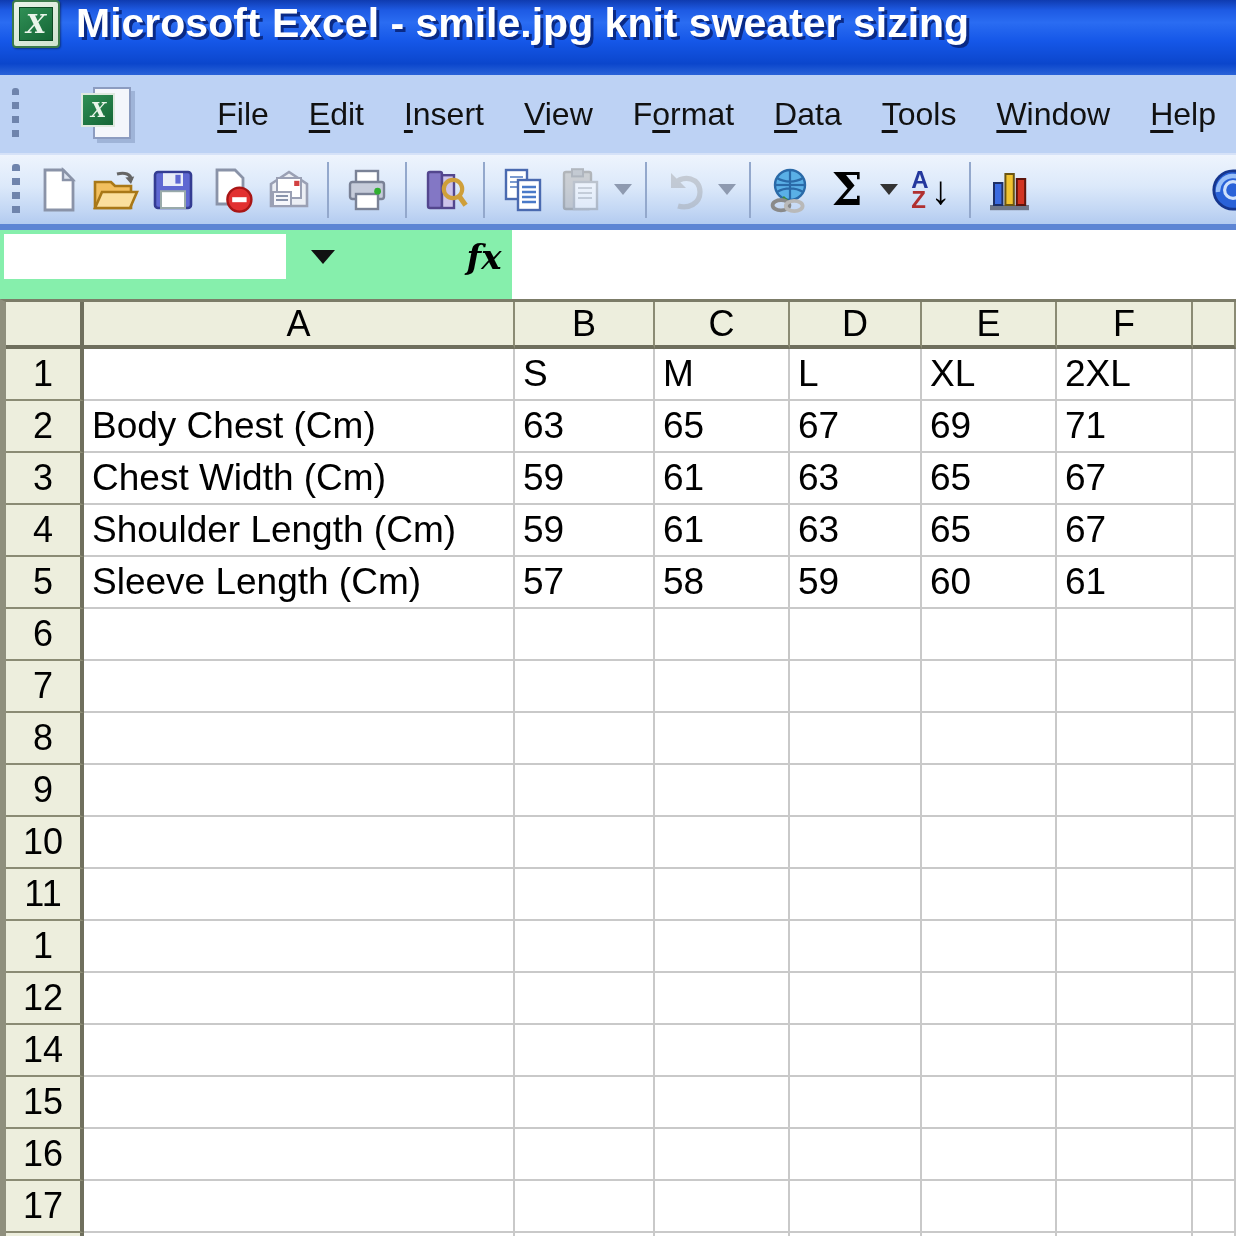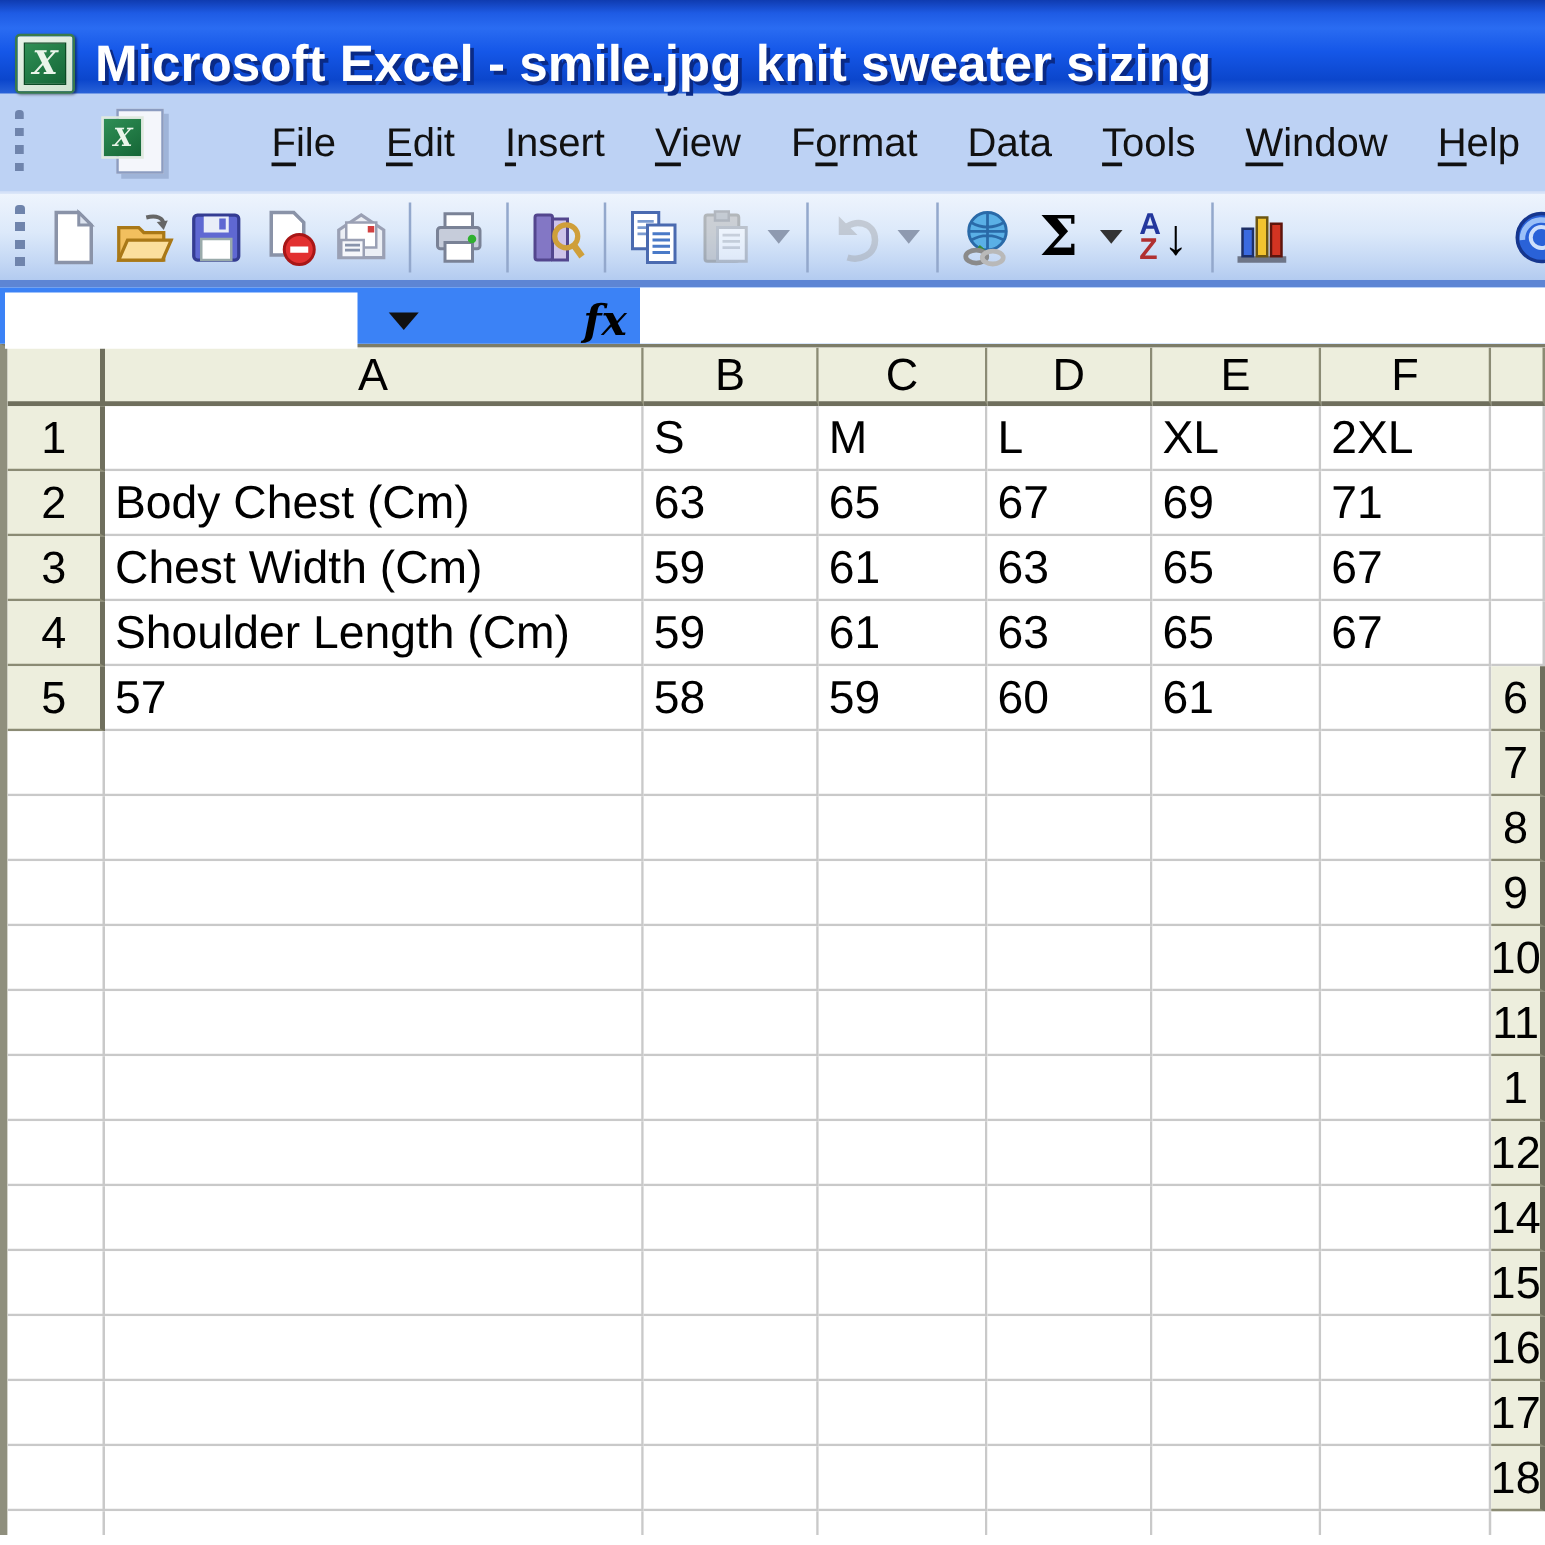--- a/index.html
+++ b/index.html
@@ -3,21 +3,21 @@
 <meta charset="utf-8">
 <style>
   * { margin:0; padding:0; box-sizing:border-box; }
   html,body { width:1236px; height:1236px; overflow:hidden; }
   body { font-family:"Liberation Sans", sans-serif; background:#fff; }
 
   .window { position:relative; width:1236px; height:1236px; overflow:hidden; }
 
   
   .titlebar {
-    height:75px; display:flex; align-items:flex-end; padding-left:12px;
+    height:75px; display:flex; align-items:flex-start; padding-left:12px;
     background:linear-gradient(180deg,#0f3bb0 0%,#1e5be4 14%,#2a6cf2 30%,#1557e8 55%,#0b46cc 85%,#2a63d8 100%);
   }
   .title-icon {
     width:48px; height:48px; margin-right:16px; border-radius:4px;
     background:linear-gradient(145deg,#e9f3e9 0%,#cfe3cf 100%);
     border:2px solid #3a7a4a; display:flex; align-items:center; justify-content:center;
     box-shadow:1px 1px 2px rgba(0,0,0,.4);
   }
   .xl-glyph { width:34px; height:34px; background:linear-gradient(145deg,#2f8f55,#156636);
     border:1px solid #0c4a24; display:flex; align-items:center; justify-content:center; }
@@ -64,21 +64,21 @@
   .tb-dd .tri { width:0; height:0; border-left:9px solid transparent; border-right:9px solid transparent;
     border-top:11px solid #333; }
   .tb-dd.dim .tri { border-top-color:#8e9ab0; }
   .sigma { font-size:44px; font-weight:bold; color:#000; font-family:"DejaVu Serif", serif; line-height:1; }
   .sortaz { display:flex; flex-direction:column; line-height:.8; font-weight:bold; font-size:24px; }
   .sortaz .a { color:#23379d; } .sortaz .z { color:#b03030; }
   .sort-arrow { font-size:40px; color:#000; margin-left:2px; line-height:1; }
   .clipped { margin-left:auto; margin-right:-26px; }
 
   
-  .formulabar { height:45px; background:#3b82f6; position:relative; }
+  .formulabar { height:69px; background:#86efac; position:relative; }
   .namebox { position:absolute; left:4px; top:4px; width:282px; height:45px; background:#fff; }
   .nb-arrow { position:absolute; left:300px; top:0; width:46px; height:53px;
     display:flex; align-items:center; justify-content:center; }
   .nb-arrow .tri { width:0; height:0; border-left:12px solid transparent; border-right:12px solid transparent;
     border-top:14px solid #111; }
   .fx-btn { position:absolute; left:458px; top:0; width:52px; height:53px; display:flex;
     align-items:center; justify-content:center; font-family:"DejaVu Serif", serif; font-style:italic;
     font-weight:bold; font-size:34px; color:#000; }
   .formula-input { position:absolute; left:512px; top:0; right:0; bottom:0; background:#fff;
     font-size:32px; padding:6px 10px; }
@@ -343,20 +343,21 @@
       <div class="cell"></div>
       <div class="rhead">4</div>
       <div class="cell">Shoulder Length (Cm)</div>
       <div class="cell">59</div>
       <div class="cell">61</div>
       <div class="cell">63</div>
       <div class="cell">65</div>
       <div class="cell">67</div>
       <div class="cell"></div>
       <div class="rhead">5</div>
+      <div class="cell">Sleeve Length (Cm)</div>
       <div class="cell">57</div>
       <div class="cell">58</div>
       <div class="cell">59</div>
       <div class="cell">60</div>
       <div class="cell">61</div>
       <div class="cell"></div>
       <div class="rhead">6</div>
       <div class="cell"></div>
       <div class="cell"></div>
       <div class="cell"></div>

